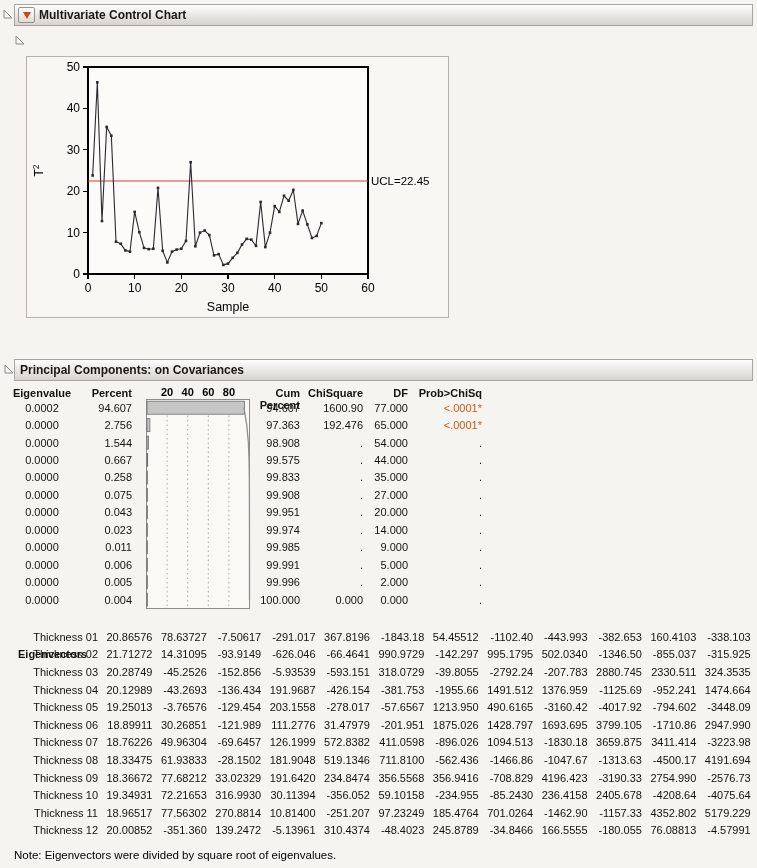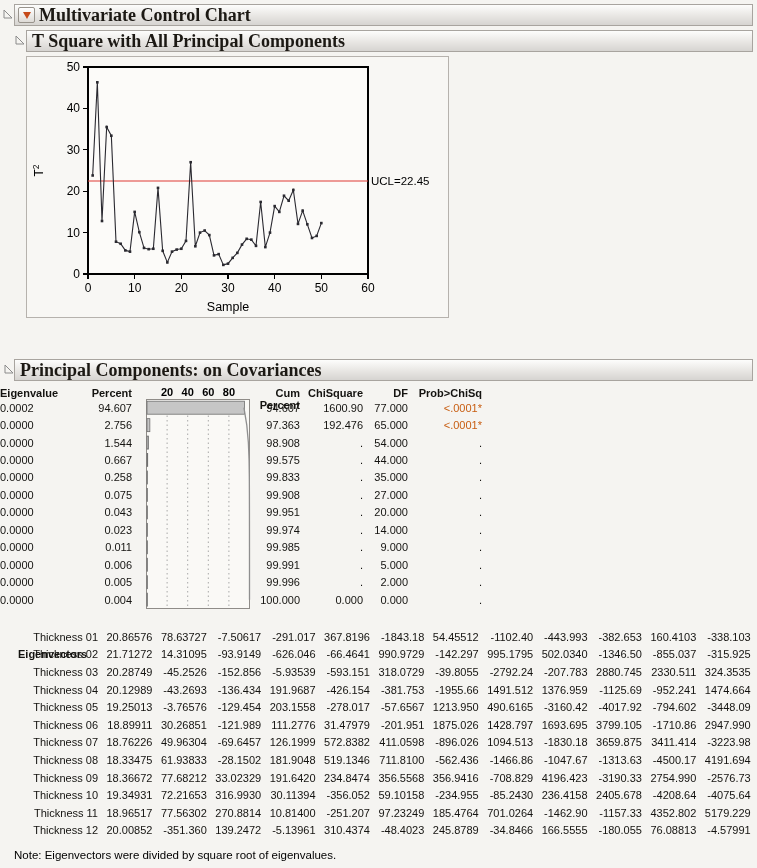--- a/index.html
+++ b/index.html
@@ -5,33 +5,33 @@
   html,body{margin:0;padding:0;}
   .page{
     position:relative;width:757px;height:868px;background:#f5f4f1;
     font-family:"Liberation Sans",sans-serif;color:#141310;overflow:hidden;
   }
   .obar{
     position:absolute;height:20px;
     background:linear-gradient(#fdfdfc,#e8e6e3 55%,#d6d4d1);
     border:1px solid #a8a49f;display:flex;align-items:center;box-sizing:content-box;
   }
-  .obar .t{font-weight:bold;font-size:18px;color:#1c1914;white-space:nowrap;font-family:Liberation Serif, serif;}
+  .obar .t{font-weight:bold;font-size:12px;color:#1c1914;white-space:nowrap;}
   .disc{position:absolute;width:10px;height:10px;cursor:pointer;}
   .rtbtn{
     width:15px;height:14px;margin:0 4px 0 3px;border:1px solid #98938c;border-radius:2px;
     background:linear-gradient(#ffffff,#dedbd7);display:flex;align-items:center;justify-content:center;cursor:pointer;
   }
   .rtri{width:0;height:0;border-left:4px solid transparent;border-right:4px solid transparent;border-top:7px solid #c64a1a;}
   .gframe{position:absolute;left:26px;top:56px;width:421px;height:260px;border:1px solid #b6b2ad;background:#f8f7f4;}
   .note{position:absolute;font-size:11.5px;color:#000;white-space:nowrap;}
   .etable{position:absolute;left:0;top:399px;width:482px;}
   .erow{display:flex;height:17.45px;align-items:center;font-size:11px;}
   .ehead{position:absolute;left:0;top:387px;width:482px;display:flex;font-size:11px;font-weight:bold;}
-  .c-ev{width:84px;text-align:left;}
+  .c-ev{width:84px;text-align:center;}
   .c-pct{width:48px;text-align:right;}
   .c-bar{width:120px;}
   .c-cum{width:48px;text-align:right;}
   .c-chi{width:63px;text-align:right;}
   .c-df{width:45px;text-align:right;}
   .c-prob{width:74px;text-align:right;}
   .evtitle{position:absolute;left:18px;top:648px;font-size:11px;font-weight:bold;}
   .vtable{position:absolute;left:18px;top:628px;}
   .vrow{display:flex;height:17.6px;align-items:center;font-size:11px;white-space:nowrap;}
   .v-label{width:80px;text-align:right;}
@@ -53,23 +53,20 @@
       <polygon points="1,1 1,9 9,9" fill="none" stroke="#8b8b8b" stroke-width="1"></polygon>
     </svg>
 
   <div class="obar" style="left:14px;top:4px;width:737px;">
     <div class="rtbtn">
       <div class="rtri"></div>
     </div>
     <span class="t">Multivariate Control Chart</span>
   </div>
 
-  <div class="obar" style="left:26px;top:30px;width:725px;">
-    <span class="t" style="padding-left:5px;">T Square with All Principal Components</span>
-  </div>
 
   <div class="gframe">
     <svg id="t2svg" width="421" height="260">
         <rect x="61" y="10" width="280" height="207" fill="#fcfbf9"></rect>
         <line x1="56" y1="217" x2="61" y2="217" stroke="#000" stroke-width="1.2" shape-rendering="crispEdges"></line>
         <text x="53" y="221" text-anchor="end" font-size="12">0</text>
         <line x1="56" y1="175.6" x2="61" y2="175.6" stroke="#000" stroke-width="1.2" shape-rendering="crispEdges"></line>
         <text x="53" y="179.6" text-anchor="end" font-size="12">10</text>
         <line x1="56" y1="134.2" x2="61" y2="134.2" stroke="#000" stroke-width="1.2" shape-rendering="crispEdges"></line>
         <text x="53" y="138.2" text-anchor="end" font-size="12">20</text>

